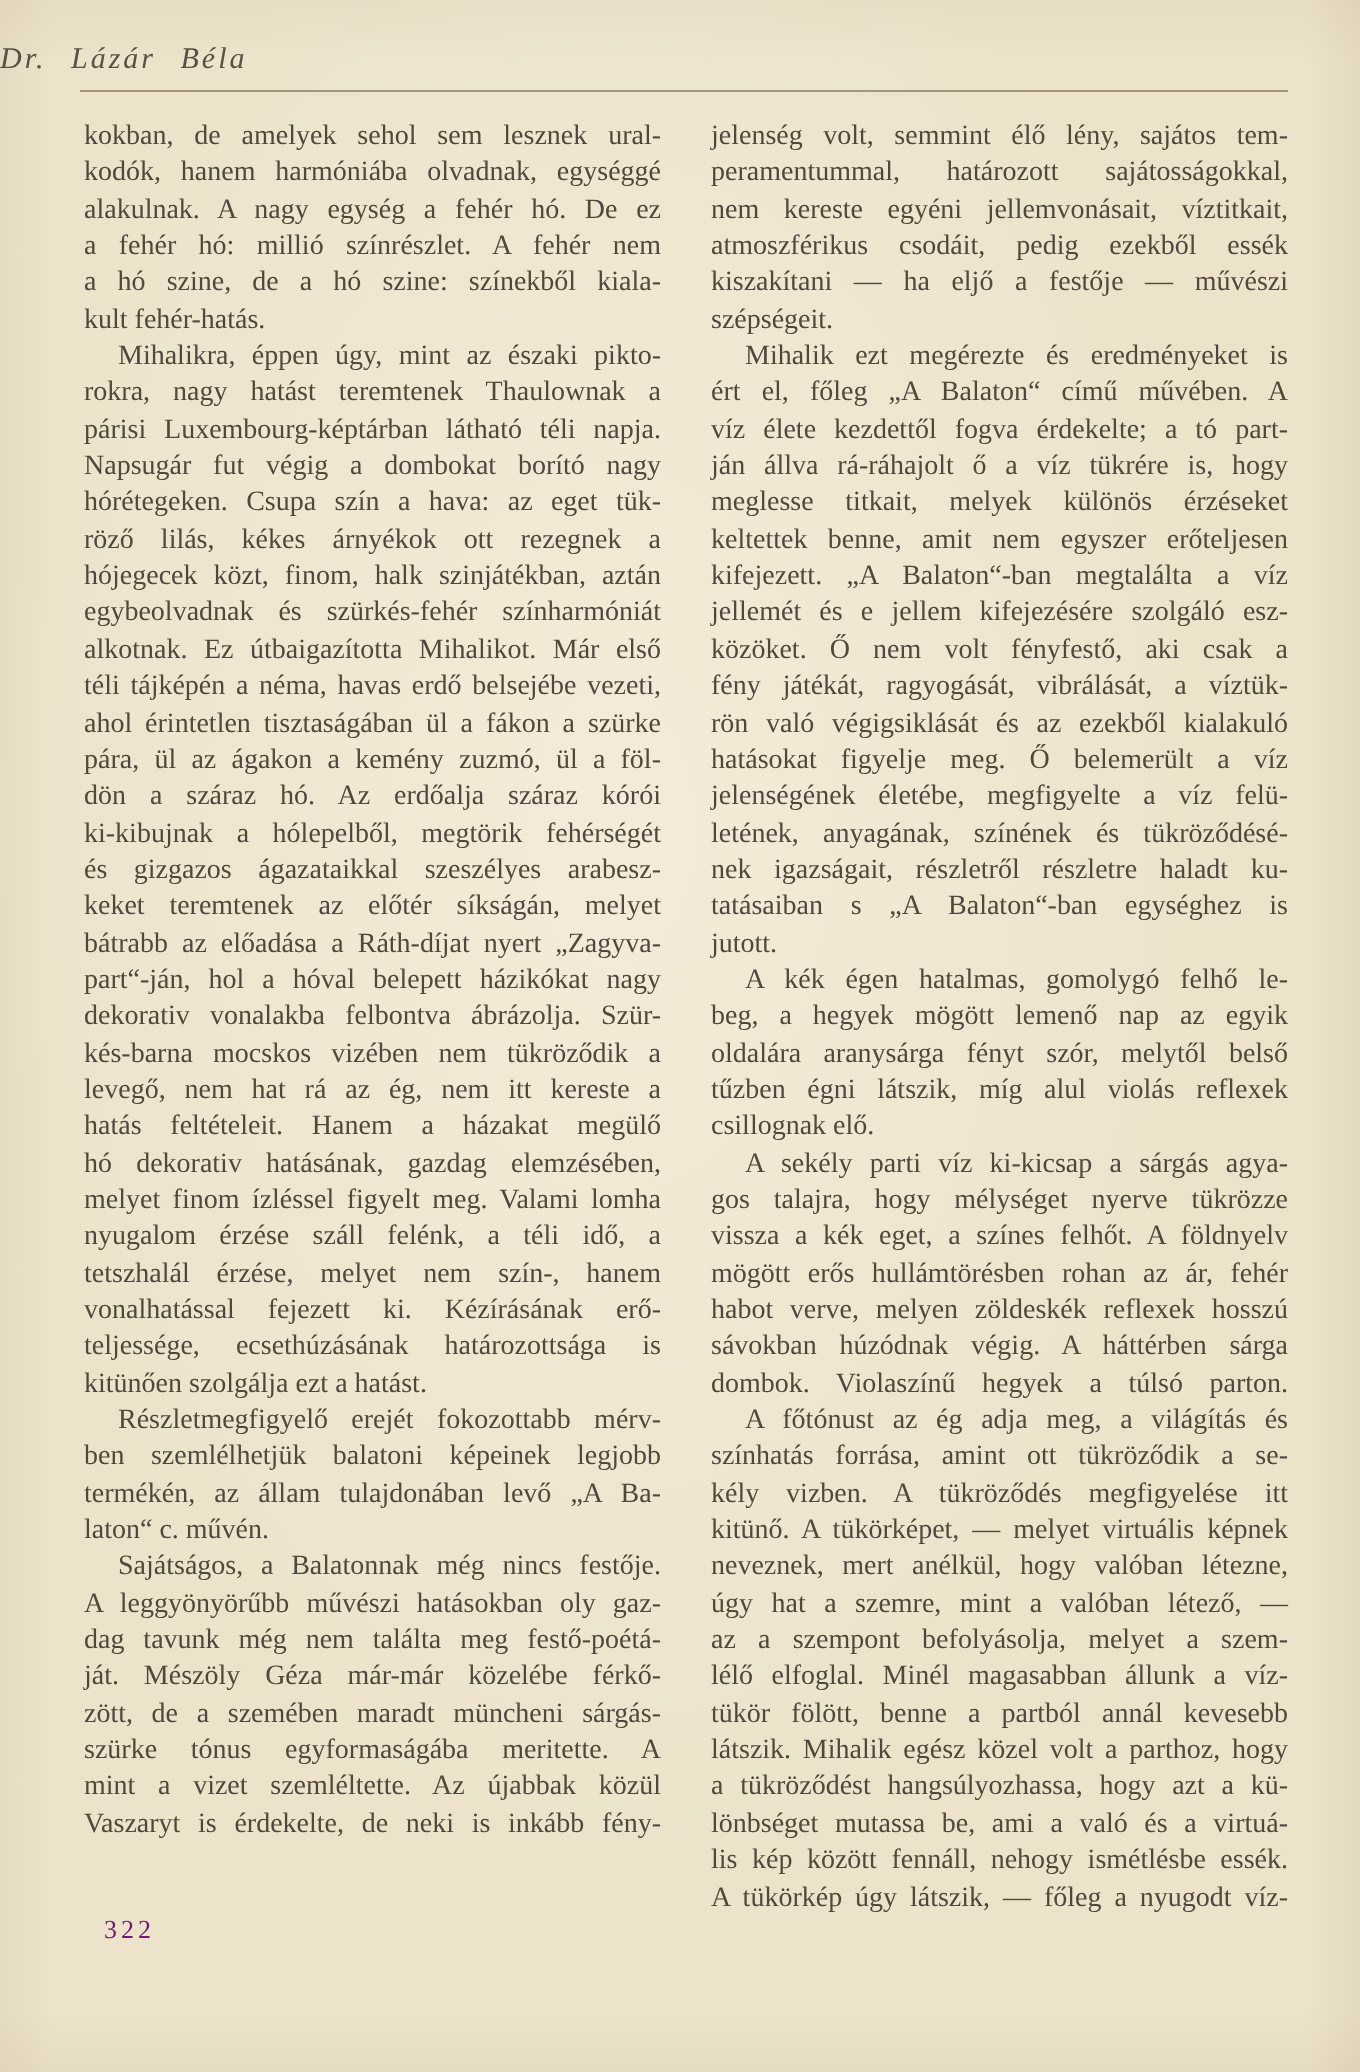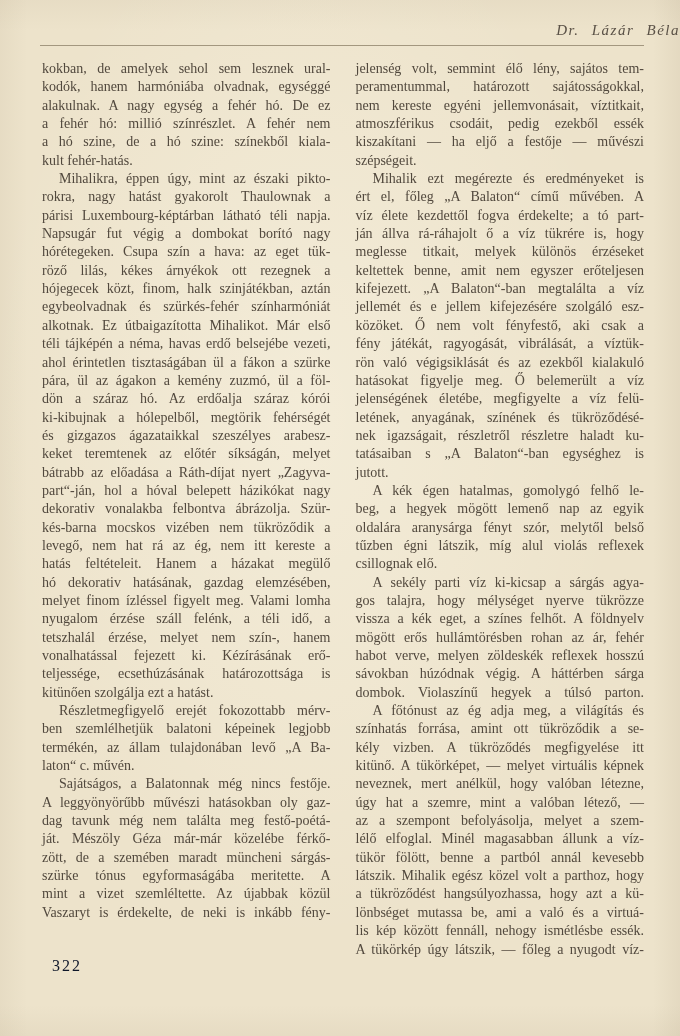--- a/index.html
+++ b/index.html
@@ -9,60 +9,60 @@
     background-image:
       radial-gradient(ellipse at 45% 40%, rgba(255,252,240,.35) 0%, rgba(255,252,240,0) 60%),
       linear-gradient(90deg, rgba(120,100,70,.06) 0%, rgba(120,100,70,0) 4%, rgba(120,100,70,0) 96%, rgba(120,100,70,.08) 100%),
       linear-gradient(180deg, rgba(120,100,70,.05) 0%, rgba(120,100,70,0) 3%, rgba(120,100,70,0) 97%, rgba(120,100,70,.06) 100%);
     font-family:"Liberation Serif","DejaVu Serif",serif;
     color:#51483d;
     -webkit-font-smoothing:antialiased;
   }
   .header{
     position:absolute;top:22px;left:0;width:680px;
-    text-align:right;font-style:italic;font-size:15px;
+    text-align:left;font-style:italic;font-size:15px;
     letter-spacing:1.5px;word-spacing:7px;color:#5a5146;
   }
   .header-rule{
     position:absolute;top:45px;left:40px;width:604px;height:0;
     border-top:1px solid #a3977f;
   }
   .columns{
     position:absolute;top:60px;left:42px;width:602px;
     display:flex;gap:25px;
   }
   .col{width:289px;}
   .line{
     font-size:14px;line-height:18.35px;height:18.35px;
     text-align:justify;text-align-last:justify;
     white-space:nowrap;color:#51483d;
   }
   .line.in{padding-left:17px;}
   .line.end{text-align-last:left;}
   .page-number{
     position:absolute;top:957px;left:52px;
-    font-size:16px;letter-spacing:2px;color:#0f172a;text-align:right;
+    font-size:13px;letter-spacing:2px;color:#701a75;text-align:right;
   }
 </style>
 </head>
 <body>
 
 <div class="header">Dr. Lázár Béla</div>
 <div class="header-rule"></div>
 
 <div class="columns">
   <div class="col">
       <div class="line">kokban, de amelyek sehol sem lesznek ural-</div>
       <div class="line">kodók, hanem harmóniába olvadnak, egységgé</div>
       <div class="line">alakulnak. A nagy egység a fehér hó. De ez</div>
       <div class="line">a fehér hó: millió színrészlet. A fehér nem</div>
       <div class="line">a hó szine, de a hó szine: színekből kiala-</div>
       <div class="line end">kult fehér-hatás.</div>
       <div class="line in">Mihalikra, éppen úgy, mint az északi pikto-</div>
-      <div class="line">rokra, nagy hatást gyakorolt Thaulownak a</div>
+      <div class="line">rokra, nagy hatást teremtenek Thaulownak a</div>
       <div class="line">párisi Luxembourg-képtárban látható téli napja.</div>
       <div class="line">Napsugár fut végig a dombokat borító nagy</div>
       <div class="line">hórétegeken. Csupa szín a hava: az eget tük-</div>
       <div class="line">röző lilás, kékes árnyékok ott rezegnek a</div>
       <div class="line">hójegecek közt, finom, halk szinjátékban, aztán</div>
       <div class="line">egybeolvadnak és szürkés-fehér színharmóniát</div>
       <div class="line">alkotnak. Ez útbaigazította Mihalikot. Már első</div>
       <div class="line">téli tájképén a néma, havas erdő belsejébe vezeti,</div>
       <div class="line">ahol érintetlen tisztaságában ül a fákon a szürke</div>
       <div class="line">pára, ül az ágakon a kemény zuzmó, ül a föl-</div>

